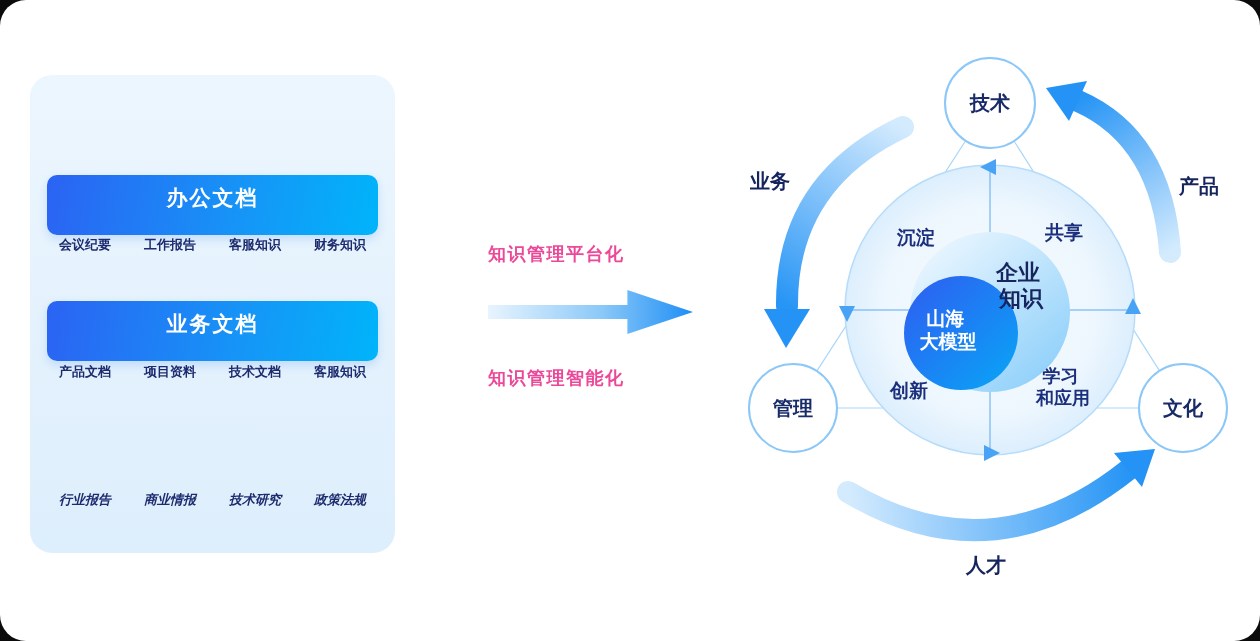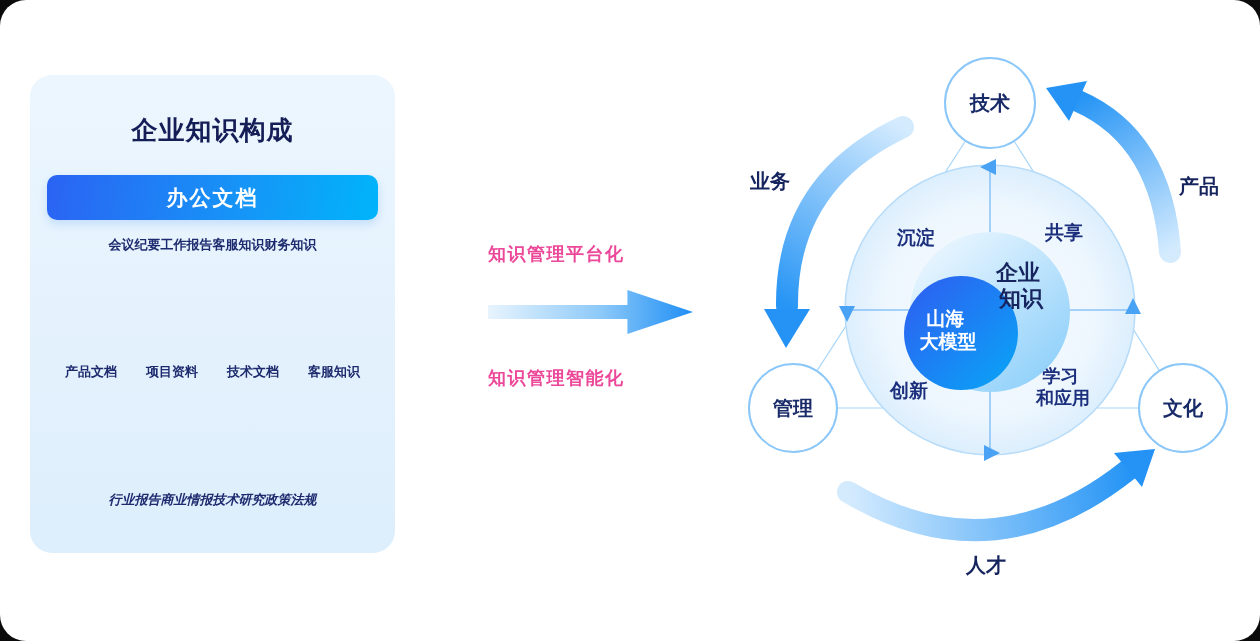--- a/index.html
+++ b/index.html
@@ -4,56 +4,56 @@
 <style>
   html,body{margin:0;padding:0;background:#0b0b0b;}
   body{font-family:"Liberation Sans","DejaVu Sans",sans-serif;}
   .frame{position:relative;width:1260px;height:641px;background:#ffffff;border-radius:26px;overflow:hidden;}
 
   
   .card{position:absolute;left:30px;top:75px;width:365px;height:478px;border-radius:22px;
         background:linear-gradient(180deg,#ecf6fe 0%,#ddeefc 100%);}
   .card-title{position:absolute;left:0;top:38px;width:100%;text-align:center;
         font-size:26px;font-weight:800;color:#141d56;letter-spacing:1px;}
-  .bar{position:absolute;left:17px;width:331px;height:45px;border-radius:10px;
+  .bar{position:absolute;left:17px;width:331px;height:60px;border-radius:10px;
         background:linear-gradient(100deg,#2b63f3 0%,#1596f7 60%,#00b4fa 100%);
         color:#ffffff;font-size:21px;font-weight:700;text-align:center;line-height:45px;letter-spacing:2px;
         box-shadow:0 4px 10px rgba(30,120,240,.18);}
   .bar1{top:100px;} .bar2{top:226px;} .bar3{top:353px;}
-  .items{position:absolute;left:17px;width:331px;height:20px;display:flex;justify-content:center;
+  .items{position:absolute;left:17px;width:331px;height:20px;display:flex;justify-content:space-between;
         padding:0 12px;box-sizing:border-box;font-size:13px;font-weight:700;color:#1d2b6e;line-height:20px;}
   .items1{top:160px;} .items2{top:287px;gap:29px;} .items3{top:415px;font-style:italic;}
 
   
   .mid-label{position:absolute;font-size:18px;font-weight:800;color:#ec4899;letter-spacing:1.5px;}
   .mid-label.top{left:488px;top:242px;}
   .mid-label.bottom{left:488px;top:366px;}
   .mid-arrow{position:absolute;left:488px;top:283px;width:205px;height:58px;
         background:linear-gradient(90deg,#e8f4fe 0%,#8cc9f8 55%,#1e8ef5 100%);
         clip-path:polygon(0 38%,68% 38%,68% 12%,100% 50%,68% 88%,68% 62%,0 62%);}
 
   .diagram-svg{position:absolute;left:690px;top:30px;}
   text{user-select:none;}
 </style>
 </head>
 <body>
 
 <div class="frame">
 
   <div class="card">
-    <div class="card-title">企业知识构成</div>
 
     <div class="bar bar1">办公文档</div>
     <div class="items items1">
       <span>会议纪要</span>
       <span>工作报告</span>
       <span>客服知识</span>
       <span>财务知识</span>
     </div>
 
+    <div class="bar bar2">业务文档</div>
     <div class="items items2">
       <span>产品文档</span>
       <span>项目资料</span>
       <span>技术文档</span>
       <span>客服知识</span>
     </div>
 
     <div class="items items3">
       <span>行业报告</span>
       <span>商业情报</span>

